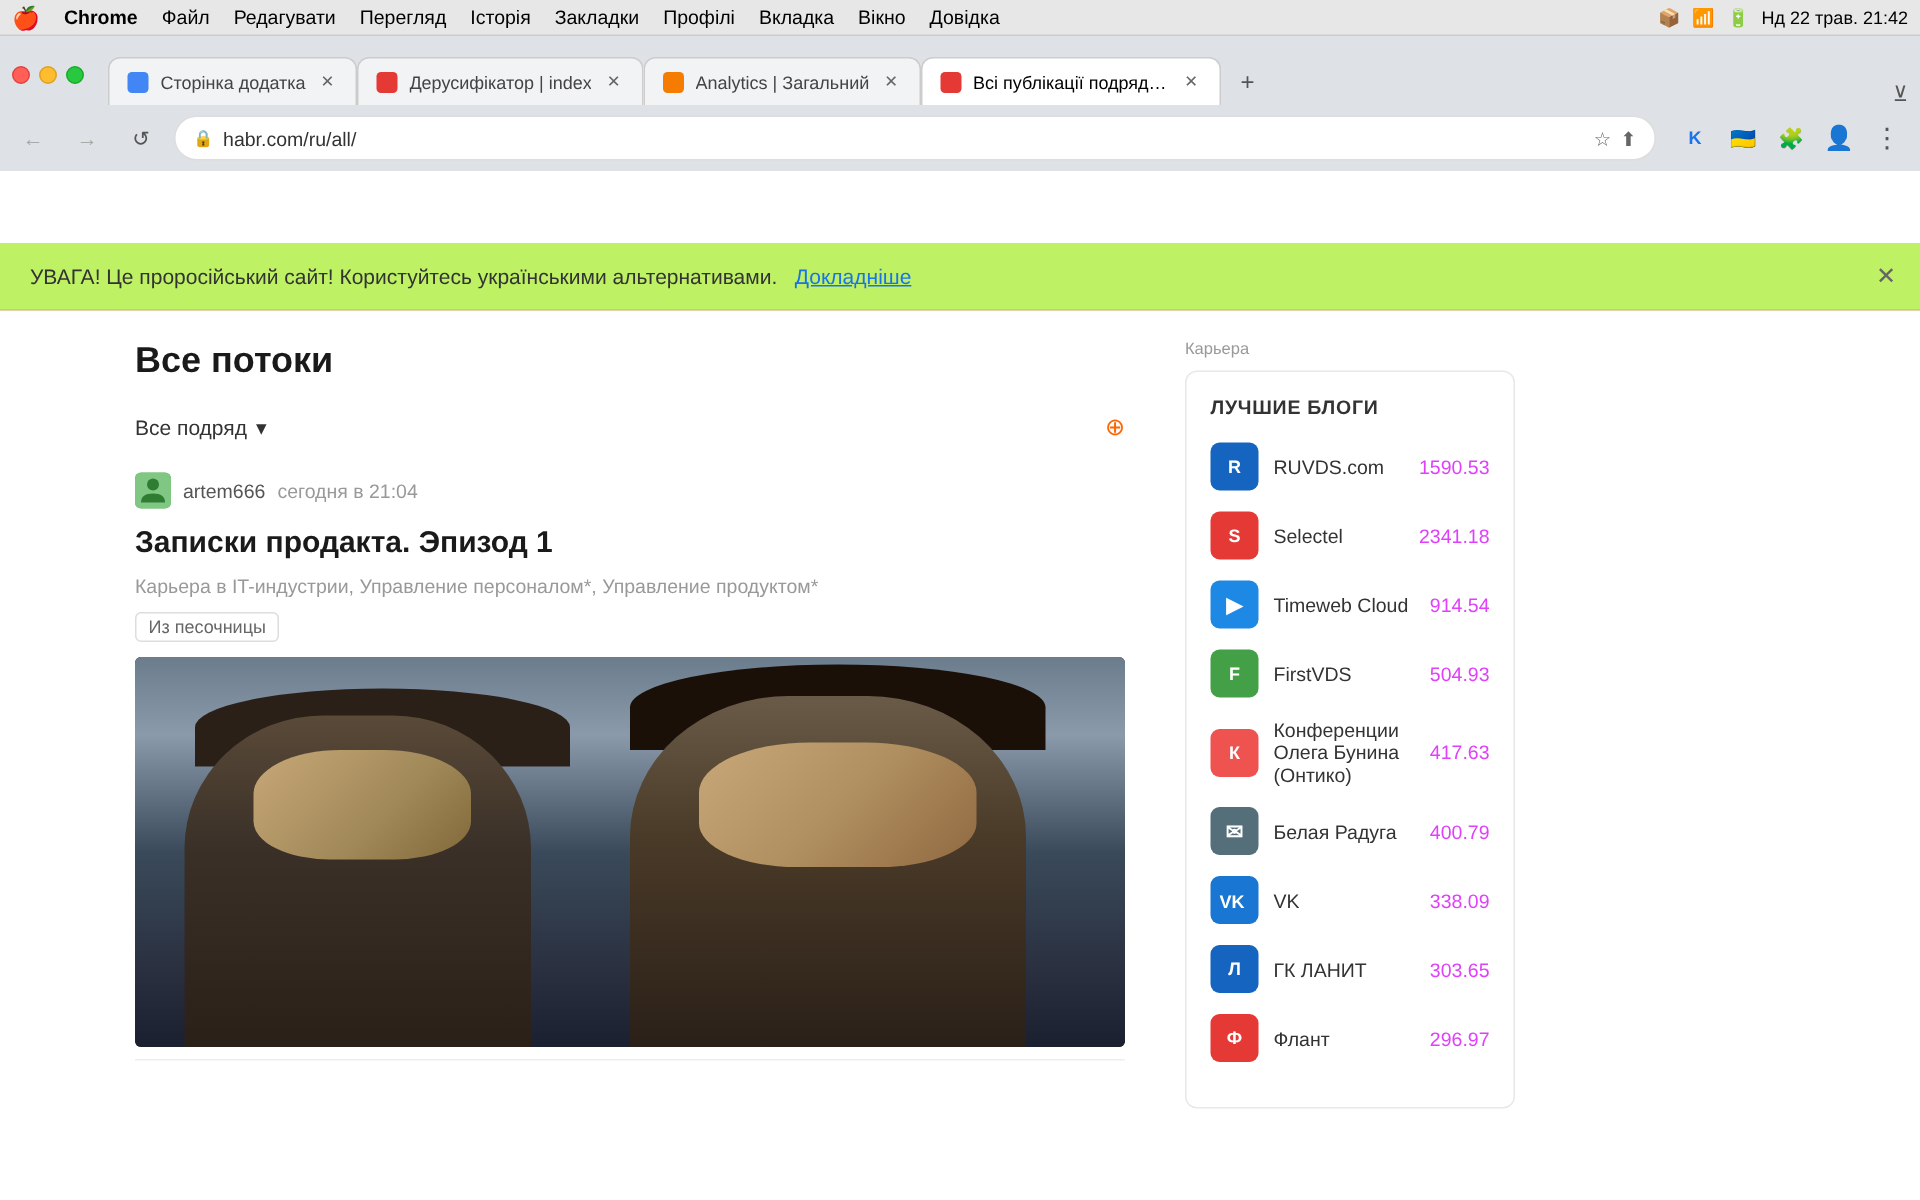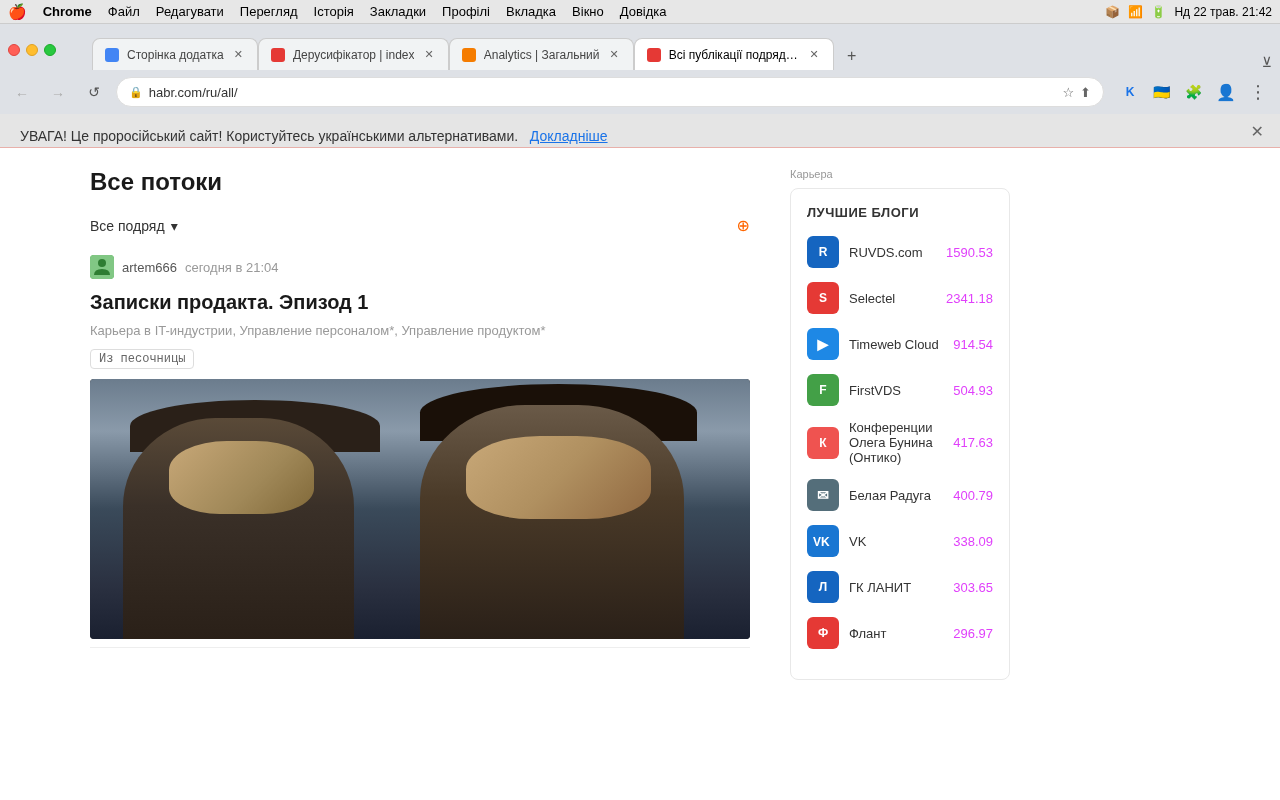--- a/index.html
+++ b/index.html
@@ -109,28 +109,29 @@
     
     .page-content {
       background: #fff;
       height: calc(800px - 24px - 40px - 44px);
       overflow: hidden;
       position: relative;
     }
 
     
     .warning-banner {
-      background: #e5e5e5;
-      padding: 14px 40px 3px 20px;
+      background: #bef264;
+      padding: 14px 40px 14px 20px;
       display: flex;
       align-items: center;
       font-size: 14px;
       color: #333;
       position: relative;
       border-bottom: 1px solid #e8b0aa;
+      margin-top: 48px;
     }
     .warning-text { flex: 1; }
     .warning-link { color: #1a73e8; text-decoration: underline; cursor: pointer; }
     .warning-close {
       position: absolute;
       right: 16px;
       top: 50%;
       transform: translateY(-50%);
       font-size: 16px;
       color: #666;
@@ -240,21 +241,20 @@
     }
     .article-tag {
       display: inline-block;
       border: 1px solid #ddd;
       border-radius: 4px;
       padding: 2px 8px;
       font-size: 12px;
       color: #666;
       margin-bottom: 10px;
       cursor: pointer;
-      font-family: Liberation Mono, monospace;
     }
     .article-image {
       width: 100%;
       height: 260px;
       background: linear-gradient(135deg, #2c2c2c 0%, #4a4a4a 30%, #3a3a3a 60%, #1a1a1a 100%);
       border-radius: 4px;
       overflow: hidden;
       position: relative;
     }
     
@@ -380,21 +380,21 @@
   <div class="menubar-right">
     <span>📦</span>
     <span>📶</span>
     <span>🔋</span>
     <span>Нд 22 трав.  21:42</span>
   </div>
 </div>
 
 <div class="browser-frame">
 
-  <div style="display:flex; align-items:flex-end; background:#dee1e6; padding-top:6px;gap:20px;">
+  <div style="display:flex; align-items:flex-end; background:#dee1e6; padding-top:6px;">
     <div class="window-controls">
       <div class="tl tl-red"></div>
       <div class="tl tl-yellow"></div>
       <div class="tl tl-green"></div>
     </div>
     <div class="tab-bar" style="flex:1; padding-bottom:0;">
 
       <div class="tab">
         <div class="tab-favicon" style="background:#4285f4; border-radius:3px;"></div>
         <span class="tab-title">Сторінка додатка</span>

